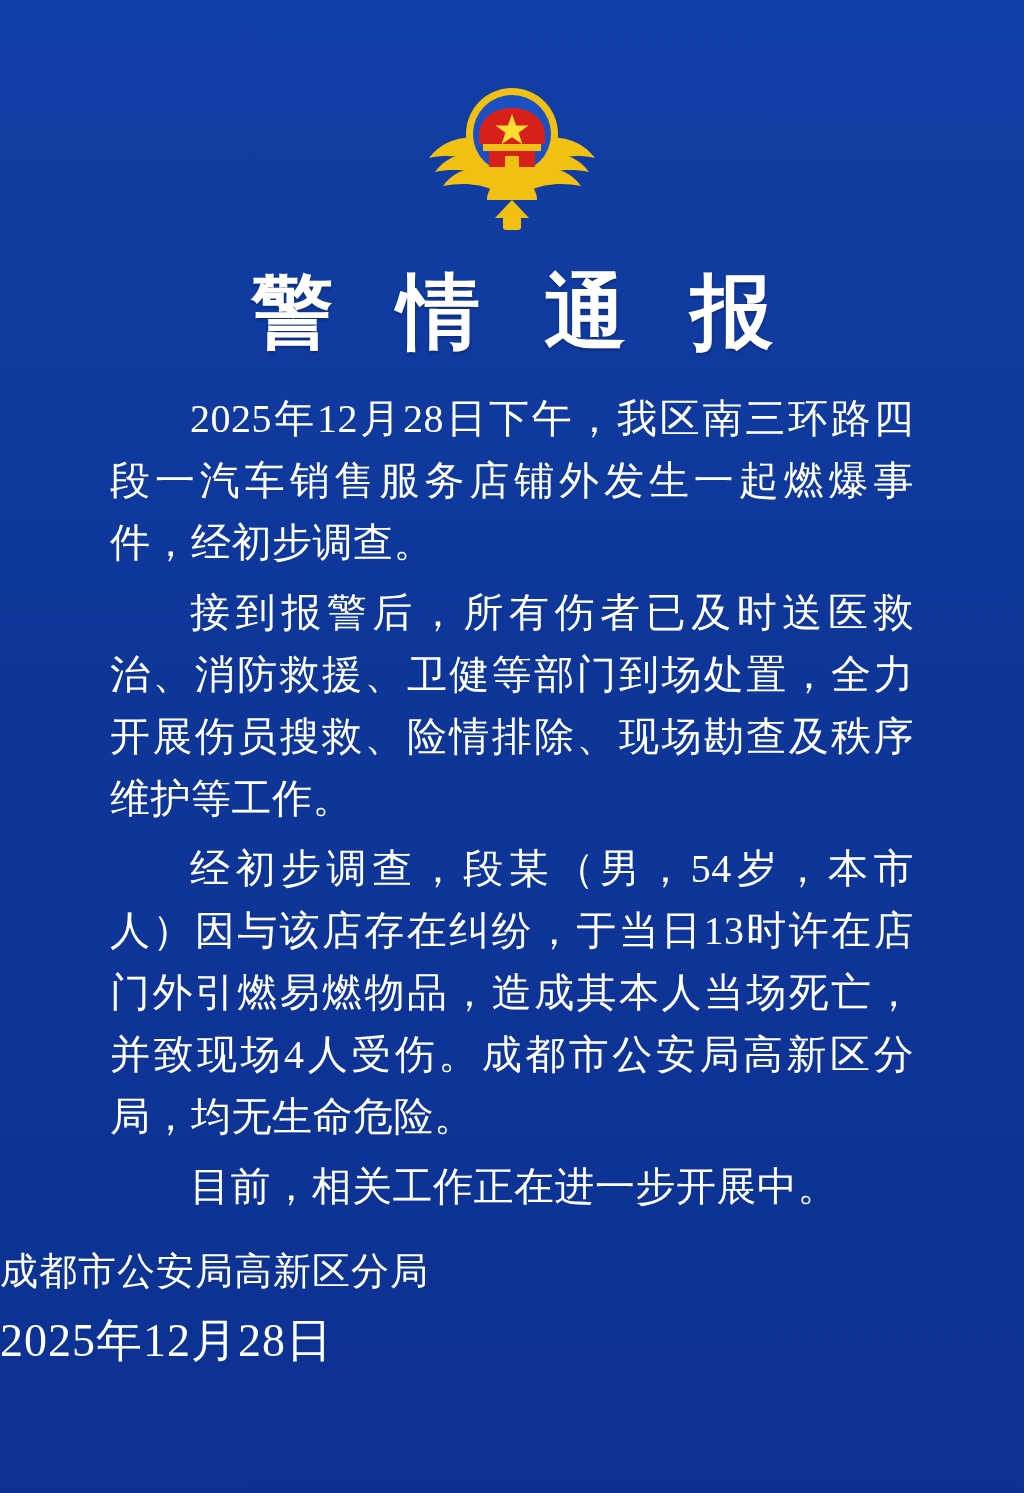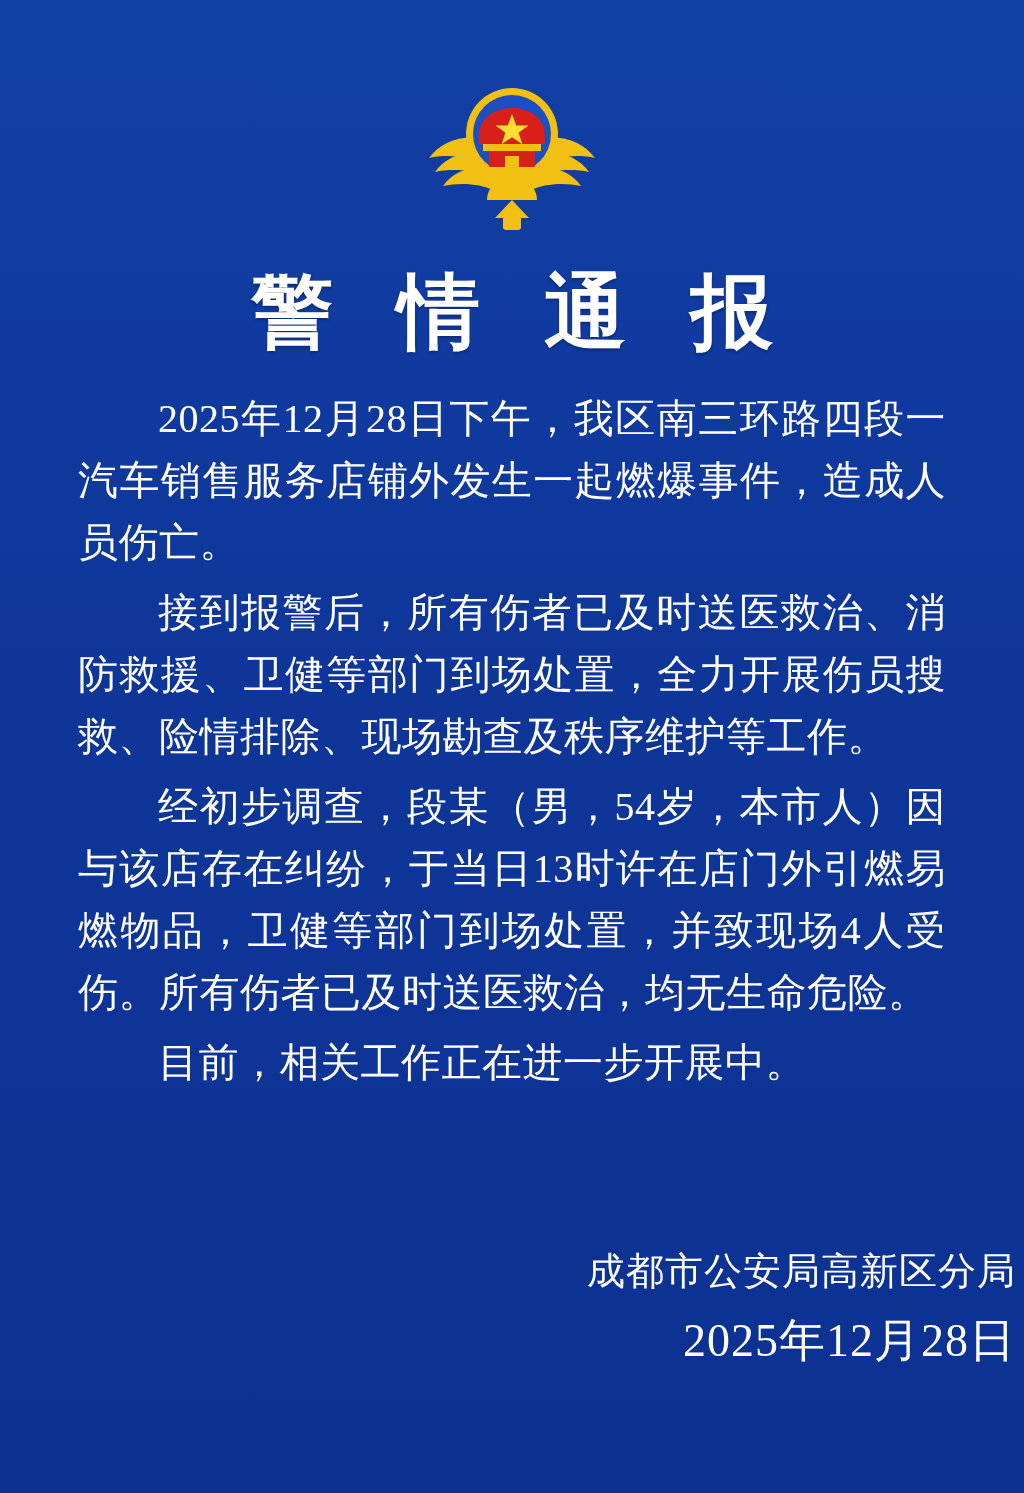--- a/index.html
+++ b/index.html
@@ -12,21 +12,21 @@
     height: 1493px;
     overflow: hidden;
     font-family: "Liberation Serif", "DejaVu Serif", serif;
   }
   .poster {
     position: relative;
     width: 1024px;
     height: 1493px;
     background: linear-gradient(180deg, #123fa6 0%, #0e3699 45%, #0c3192 100%);
     box-sizing: border-box;
-    padding: 0 48px;
+    padding: 0 80px;
     color: #ffffff;
   }
 
   
   .emblem-wrap {
     padding-top: 78px;
     display: flex;
     justify-content: center;
   }
   .emblem {
@@ -64,21 +64,21 @@
     font-family: "Liberation Serif", "DejaVu Serif", serif;
     letter-spacing: 0.5px;
   }
 
   
   .signature {
     position: absolute;
     left: 0;
     right: 8px;
     bottom: 118px;
-    text-align: right;
+    text-align: left;
   }
   .signature .org {
     font-size: 38px;
     line-height: 1.5;
     letter-spacing: 1px;
   }
   .signature .date {
     font-size: 46px;
     line-height: 1.5;
     letter-spacing: 1px;
@@ -119,23 +119,23 @@
         <path d="M95 100 C 80 100, 70 110, 70 122 L 120 122 C 120 110, 110 100, 95 100 Z" fill="#f2c012"></path>
         <path d="M95 122 L 78 140 L 112 140 Z" fill="#f2c012"></path>
         <rect x="86" y="138" width="18" height="14" rx="3" fill="#f2c012"></rect>
       </svg>
     </div>
   </div>
 
   <div class="title">警 情 通 报</div>
 
   <div class="body-text">
-    <p>2025年12月28日下午，我区南三环路四段一汽车销售服务店铺外发生一起燃爆事件，造成人员伤亡。</p>
+    <p>2025年12月28日下午，我区南三环路四段一汽车销售服务店铺外发生一起燃爆事件，经初步调查。</p>
     <p>接到报警后，所有伤者已及时送医救治、消防救援、卫健等部门到场处置，全力开展伤员搜救、险情排除、现场勘查及秩序维护等工作。</p>
-    <p>经初步调查，段某（男，54岁，本市人）因与该店存在纠纷，于当日13时许在店门外引燃易燃物品，卫健等部门到场处置，并致现场4人受伤。所有伤者已及时送医救治，均无生命危险。</p>
+    <p>经初步调查，段某（男，54岁，本市人）因与该店存在纠纷，于当日13时许在店门外引燃易燃物品，造成其本人当场死亡，并致现场4人受伤。成都市公安局高新区分局，均无生命危险。</p>
     <p>目前，相关工作正在进一步开展中。</p>
   </div>
 
   <div class="signature">
     <div class="org">成都市公安局高新区分局</div>
     <div class="date">2025年12月28日</div>
   </div>
 
 </div>
 

